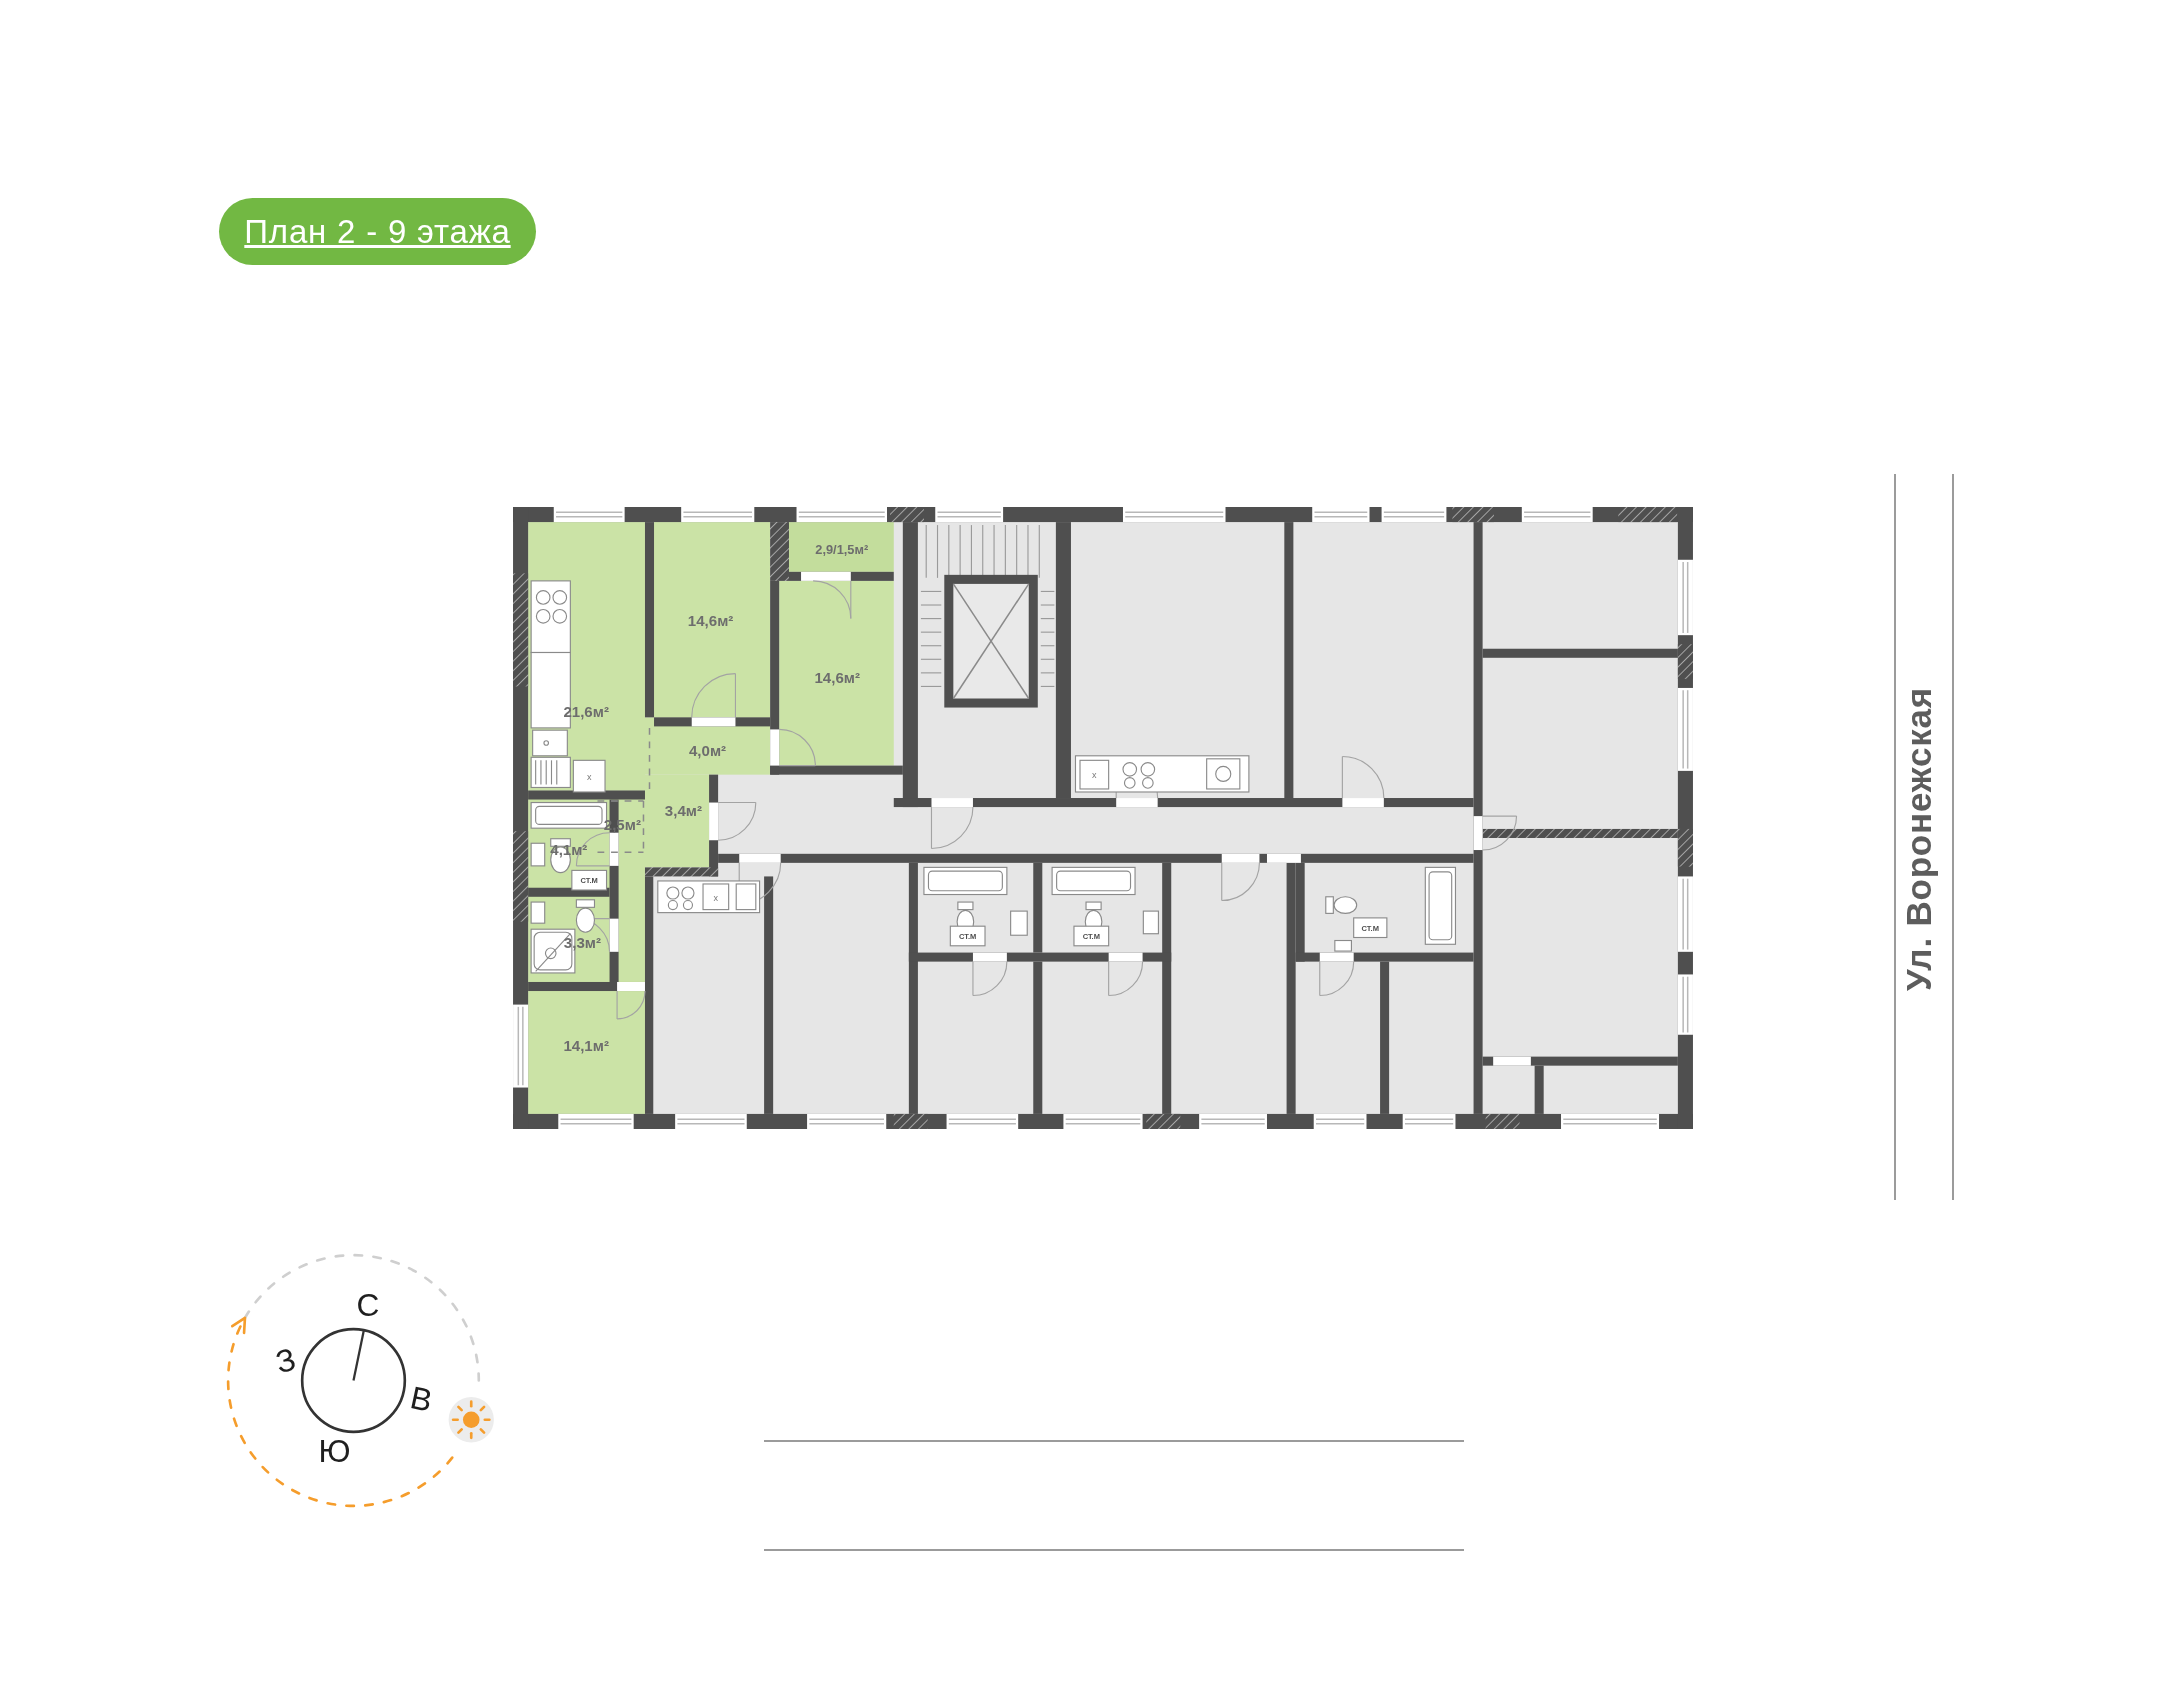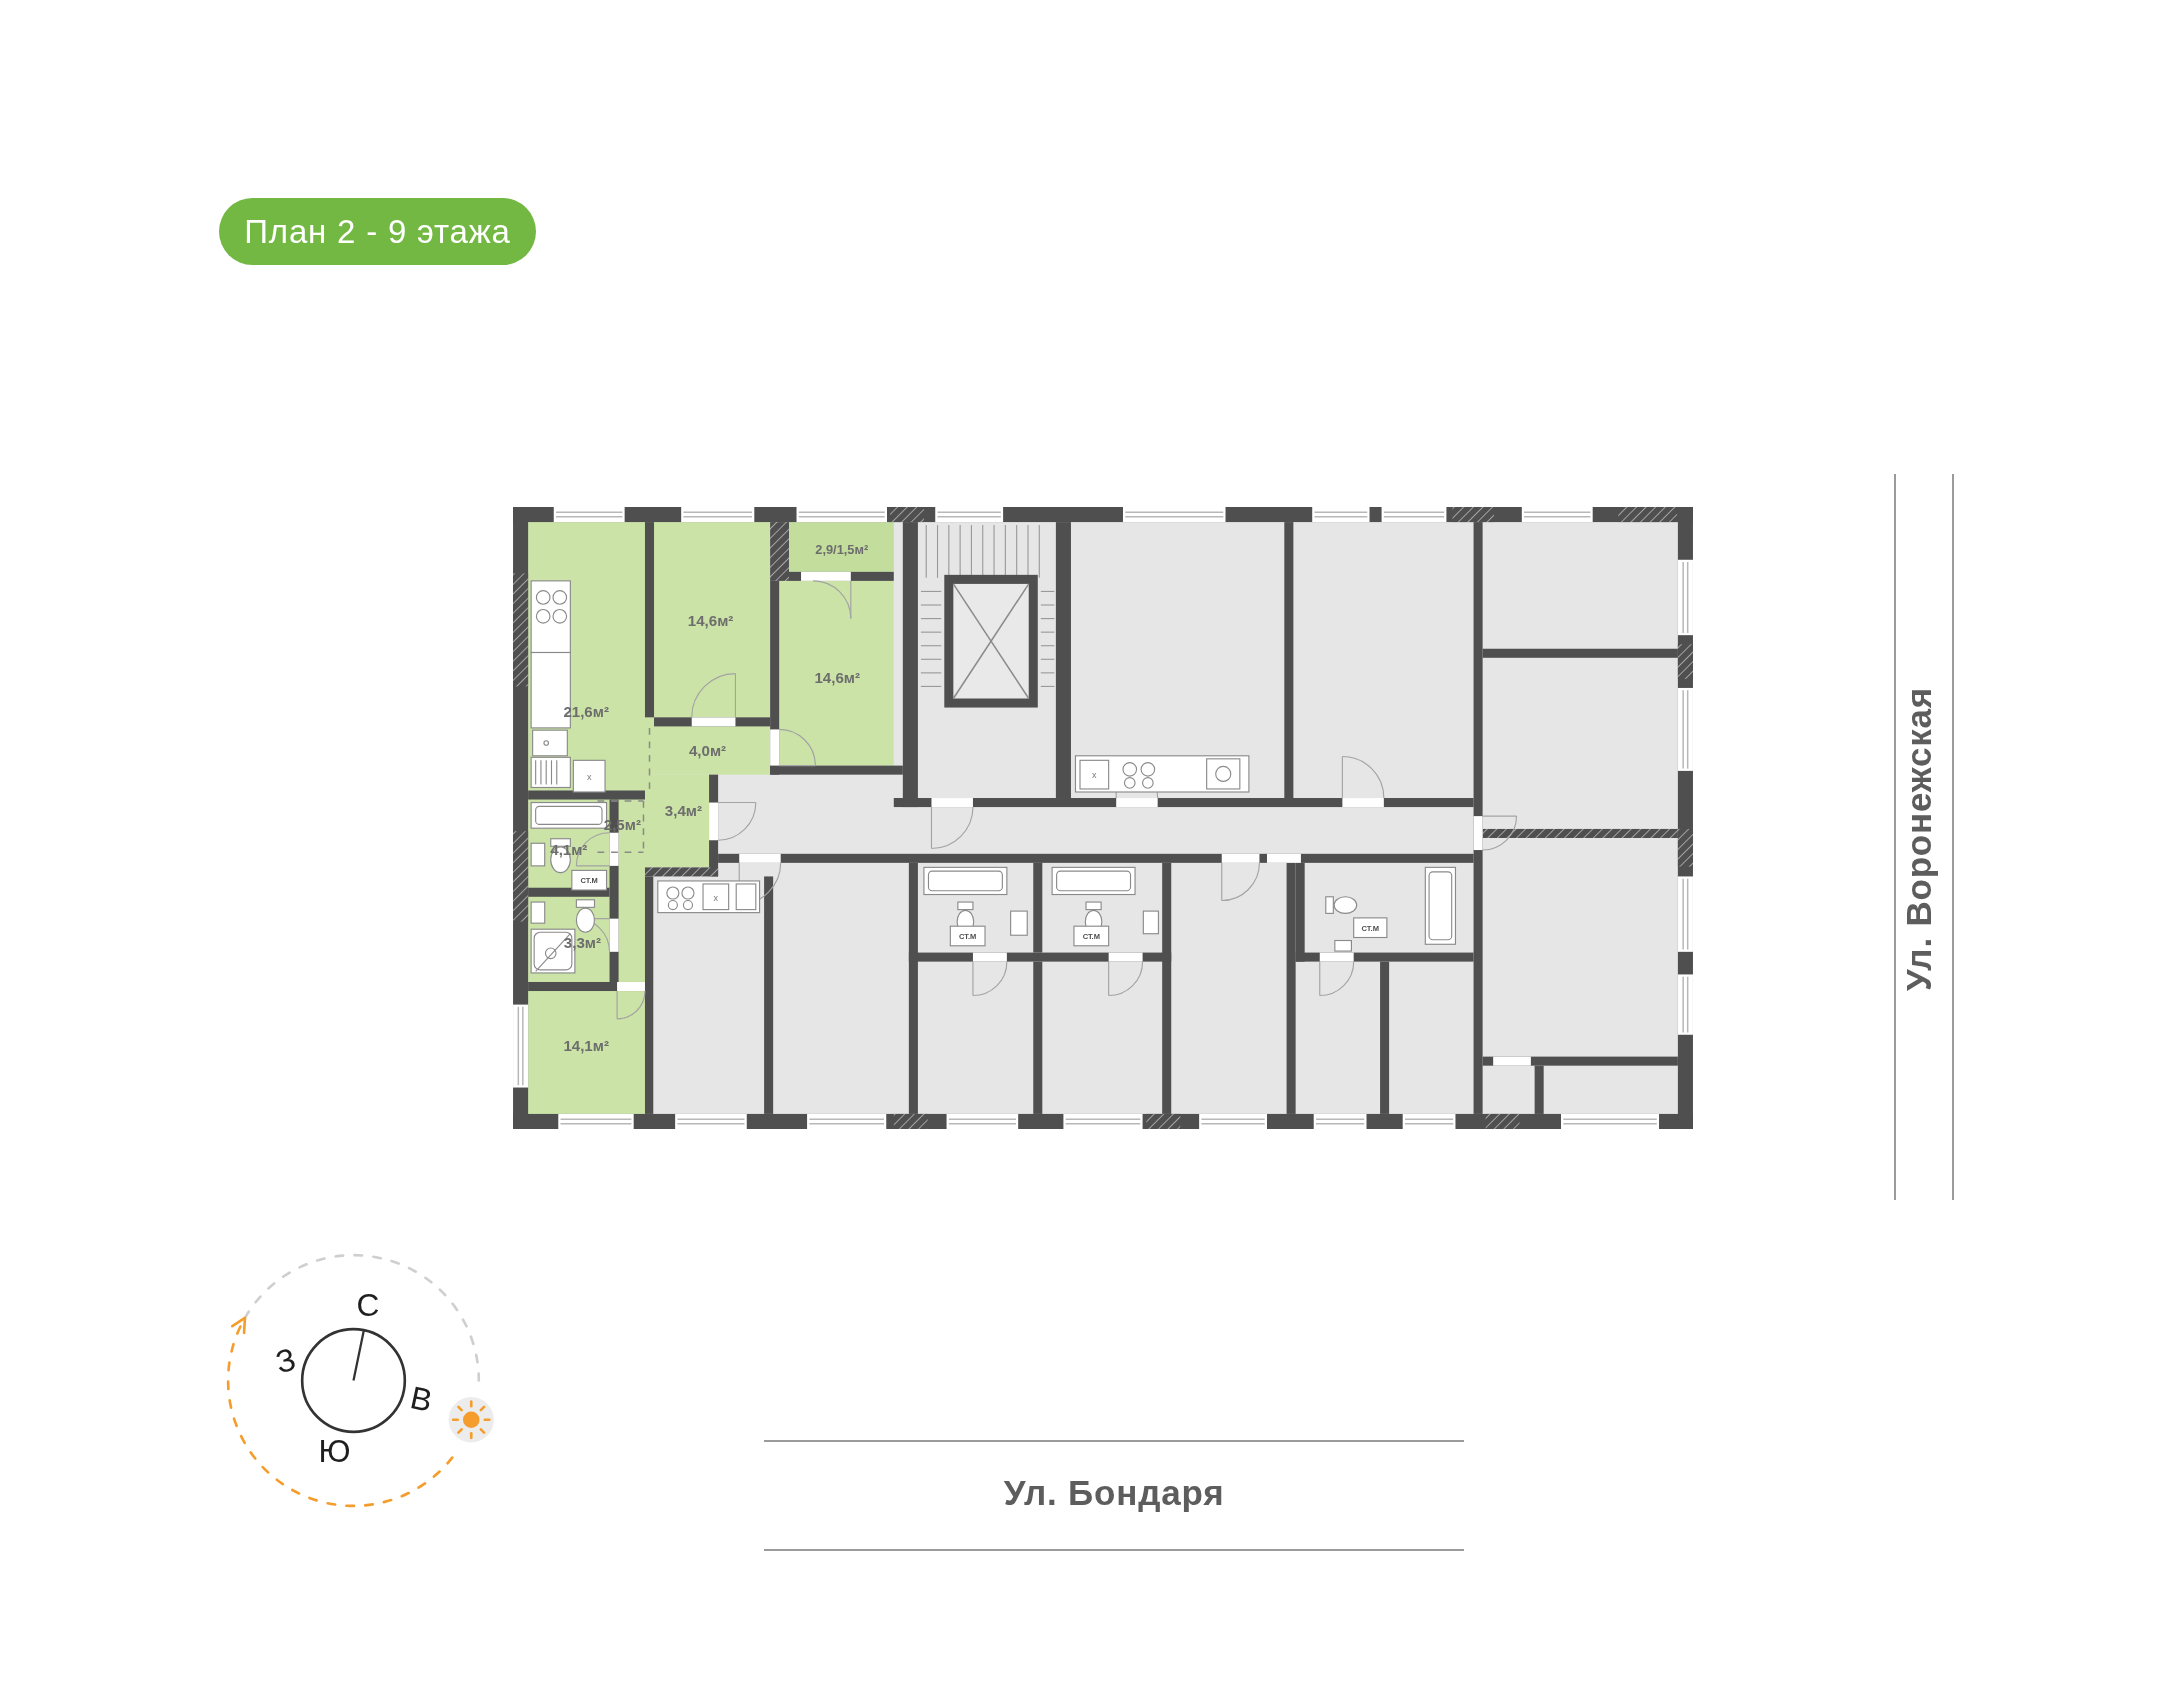--- a/index.html
+++ b/index.html
@@ -1,21 +1,21 @@
 <!DOCTYPE html>
 <html style="font-size:12px"><head>
 <meta charset="utf-8">
 <style>
   html,body{margin:0;padding:0;background:#ffffff;}
   body{width:2172px;height:1705px;position:relative;font-family:"Liberation Sans",sans-serif;overflow:hidden;}
   .abs{position:absolute;}
   #floor-badge{
     left:219px;top:198px;width:317px;height:67px;border-radius:35px;
     background:#72b843;color:#ffffff;font-size:33px;display:flex;
-    align-items:center;justify-content:center;letter-spacing:0.8px;
+    align-items:center;justify-content:center;letter-spacing:0.8px;text-decoration:underline;
   }
   #plan-wrap{left:513px;top:507px;width:1180px;height:622px;}
   #street-right-wrap{left:1840px;top:468px;width:166px;height:739px;}
   .street-line-v{width:2.3px;height:726px;background:#9b9b9b;position:absolute;top:6px;}
   #street-right-label{
     position:absolute;left:-219px;top:347px;width:603px;height:48px;
     transform:rotate(-90deg);text-align:center;font-size:35px;color:#5d5d5d;
     font-weight:bold;letter-spacing:0.8px;
   }
   #street-bottom-wrap{left:764px;top:1437px;width:700px;height:121px;}
@@ -409,21 +409,20 @@
 
 <div id="street-right-wrap" class="abs">
   <div class="street-line-v" style="left:54px"></div>
   <div class="street-line-v" style="left:112px"></div>
   <div id="street-right-label">Ул. Воронежская</div>
 </div>
 
 <div id="street-bottom-wrap" class="abs">
   <div class="street-line-h" style="top:3px"></div>
   <div class="street-line-h" style="top:112px"></div>
-  <div id="street-bottom-label">Ул. Бондаря</div>
 </div>
 
 <div class="abs" style="left:195px;top:1222px;width:317px;height:317px;">
 <svg width="317" height="317" viewBox="0 0 420 420">
 
   <path d="M66.2,127 A166,166 0 0 1 376,210" fill="none" stroke="#cfcfcf" stroke-width="3.5" stroke-dasharray="10 15" stroke-linecap="round"></path>
 
   <path d="M340.8,312.2 A166,166 0 0 1 66.2,127" fill="none" stroke="#f59d2c" stroke-width="3.5" stroke-dasharray="10 15" stroke-linecap="round"></path>
 
   <polyline points="65,147 66.2,127 49.4,138" fill="none" stroke="#f59d2c" stroke-width="3.5" stroke-linecap="round" stroke-linejoin="round"></polyline>

